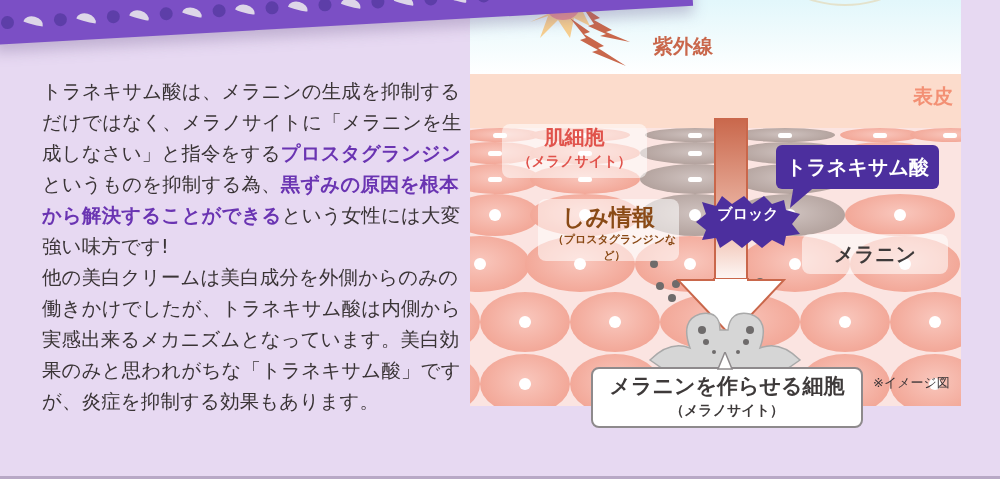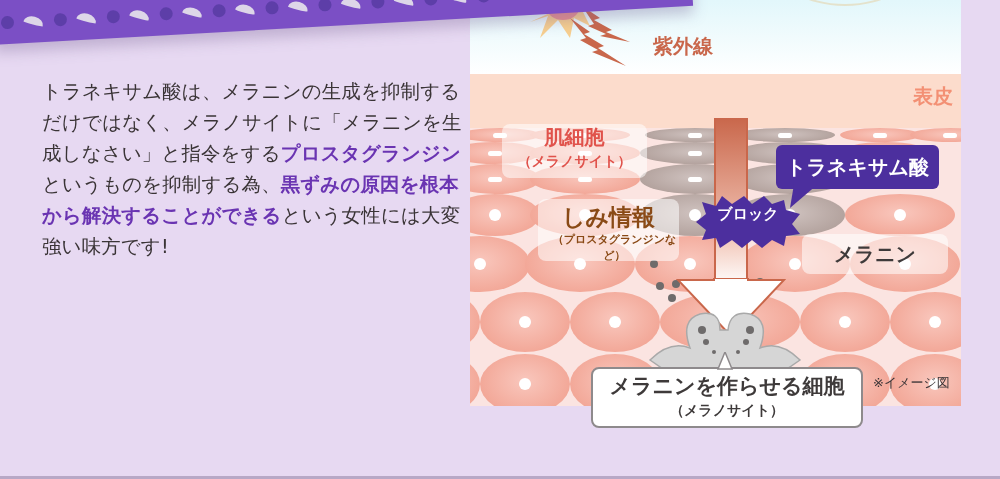--- a/index.html
+++ b/index.html
@@ -145,20 +145,21 @@
     <span class="dot"></span>
       <span class="leaf"></span>
       <span class="dot"></span>
       <span class="leaf"></span>
 
   </div>
 </div>
 
 <div class="body-text">
   <p><span>トラネキサム酸は、メラニンの生成を抑制するだけではなく、メラノサイトに「メラニンを生成しなさい」と指令をする</span><span class="hl">プロスタグランジン</span><span>というものを抑制する為、</span><span class="hl">黒ずみの原因を根本から解決することができる</span><span>という女性には大変強い味方です!</span></p>
+  <p>他の美白クリームは美白成分を外側からのみの働きかけでしたが、トラネキサム酸は内側から実感出来るメカニズムとなっています。美白効果のみと思われがちな「トラネキサム酸」ですが、炎症を抑制する効果もあります。</p>
 </div>
 
 <div class="illus">
   <div class="sky"></div>
   <div class="sun-ring"></div>
   <svg class="sun" viewBox="0 0 70 50" width="70" height="50">
     <polygon points="0,32 18,26 10,48 28,30 40,48 44,28 60,36 52,20 65,12 40,16 20,10 22,22" fill="#f7cf8f"></polygon>
     <ellipse cx="33" cy="18" rx="16" ry="12" fill="#e8908f"></ellipse>
   </svg>
   <svg style="position:absolute;left:100px;top:6px" width="90" height="62" viewBox="0 0 90 62">

